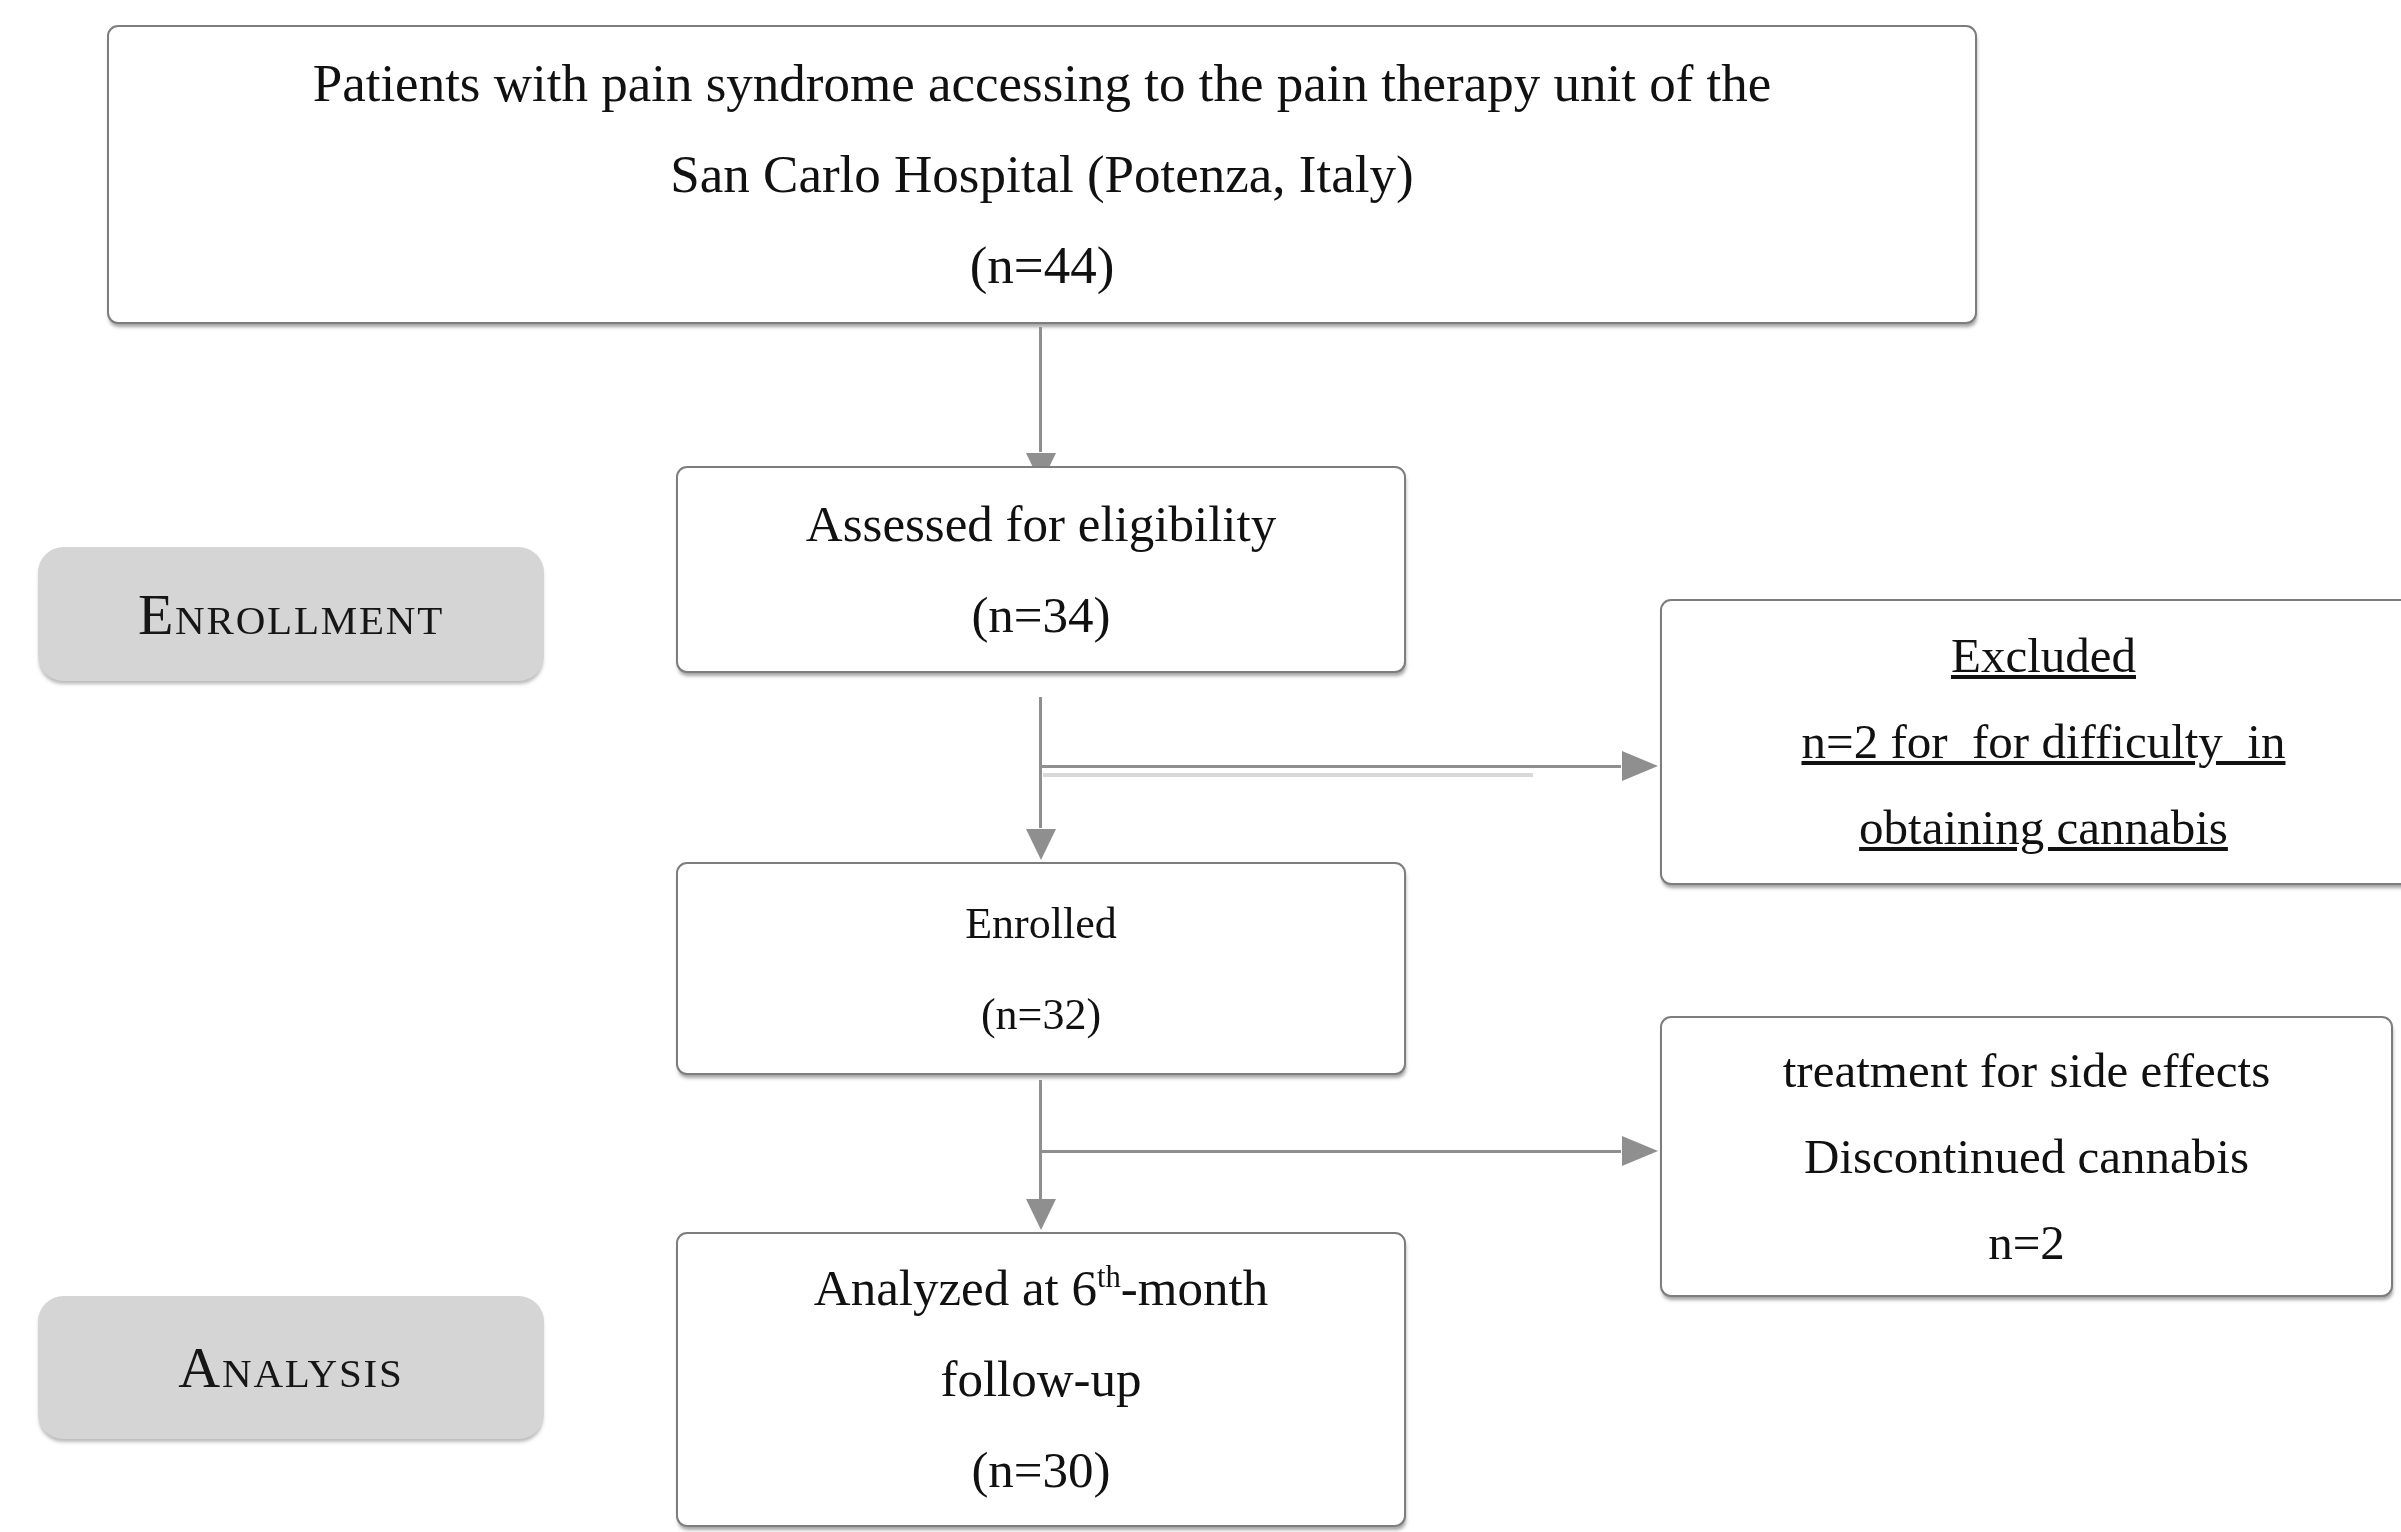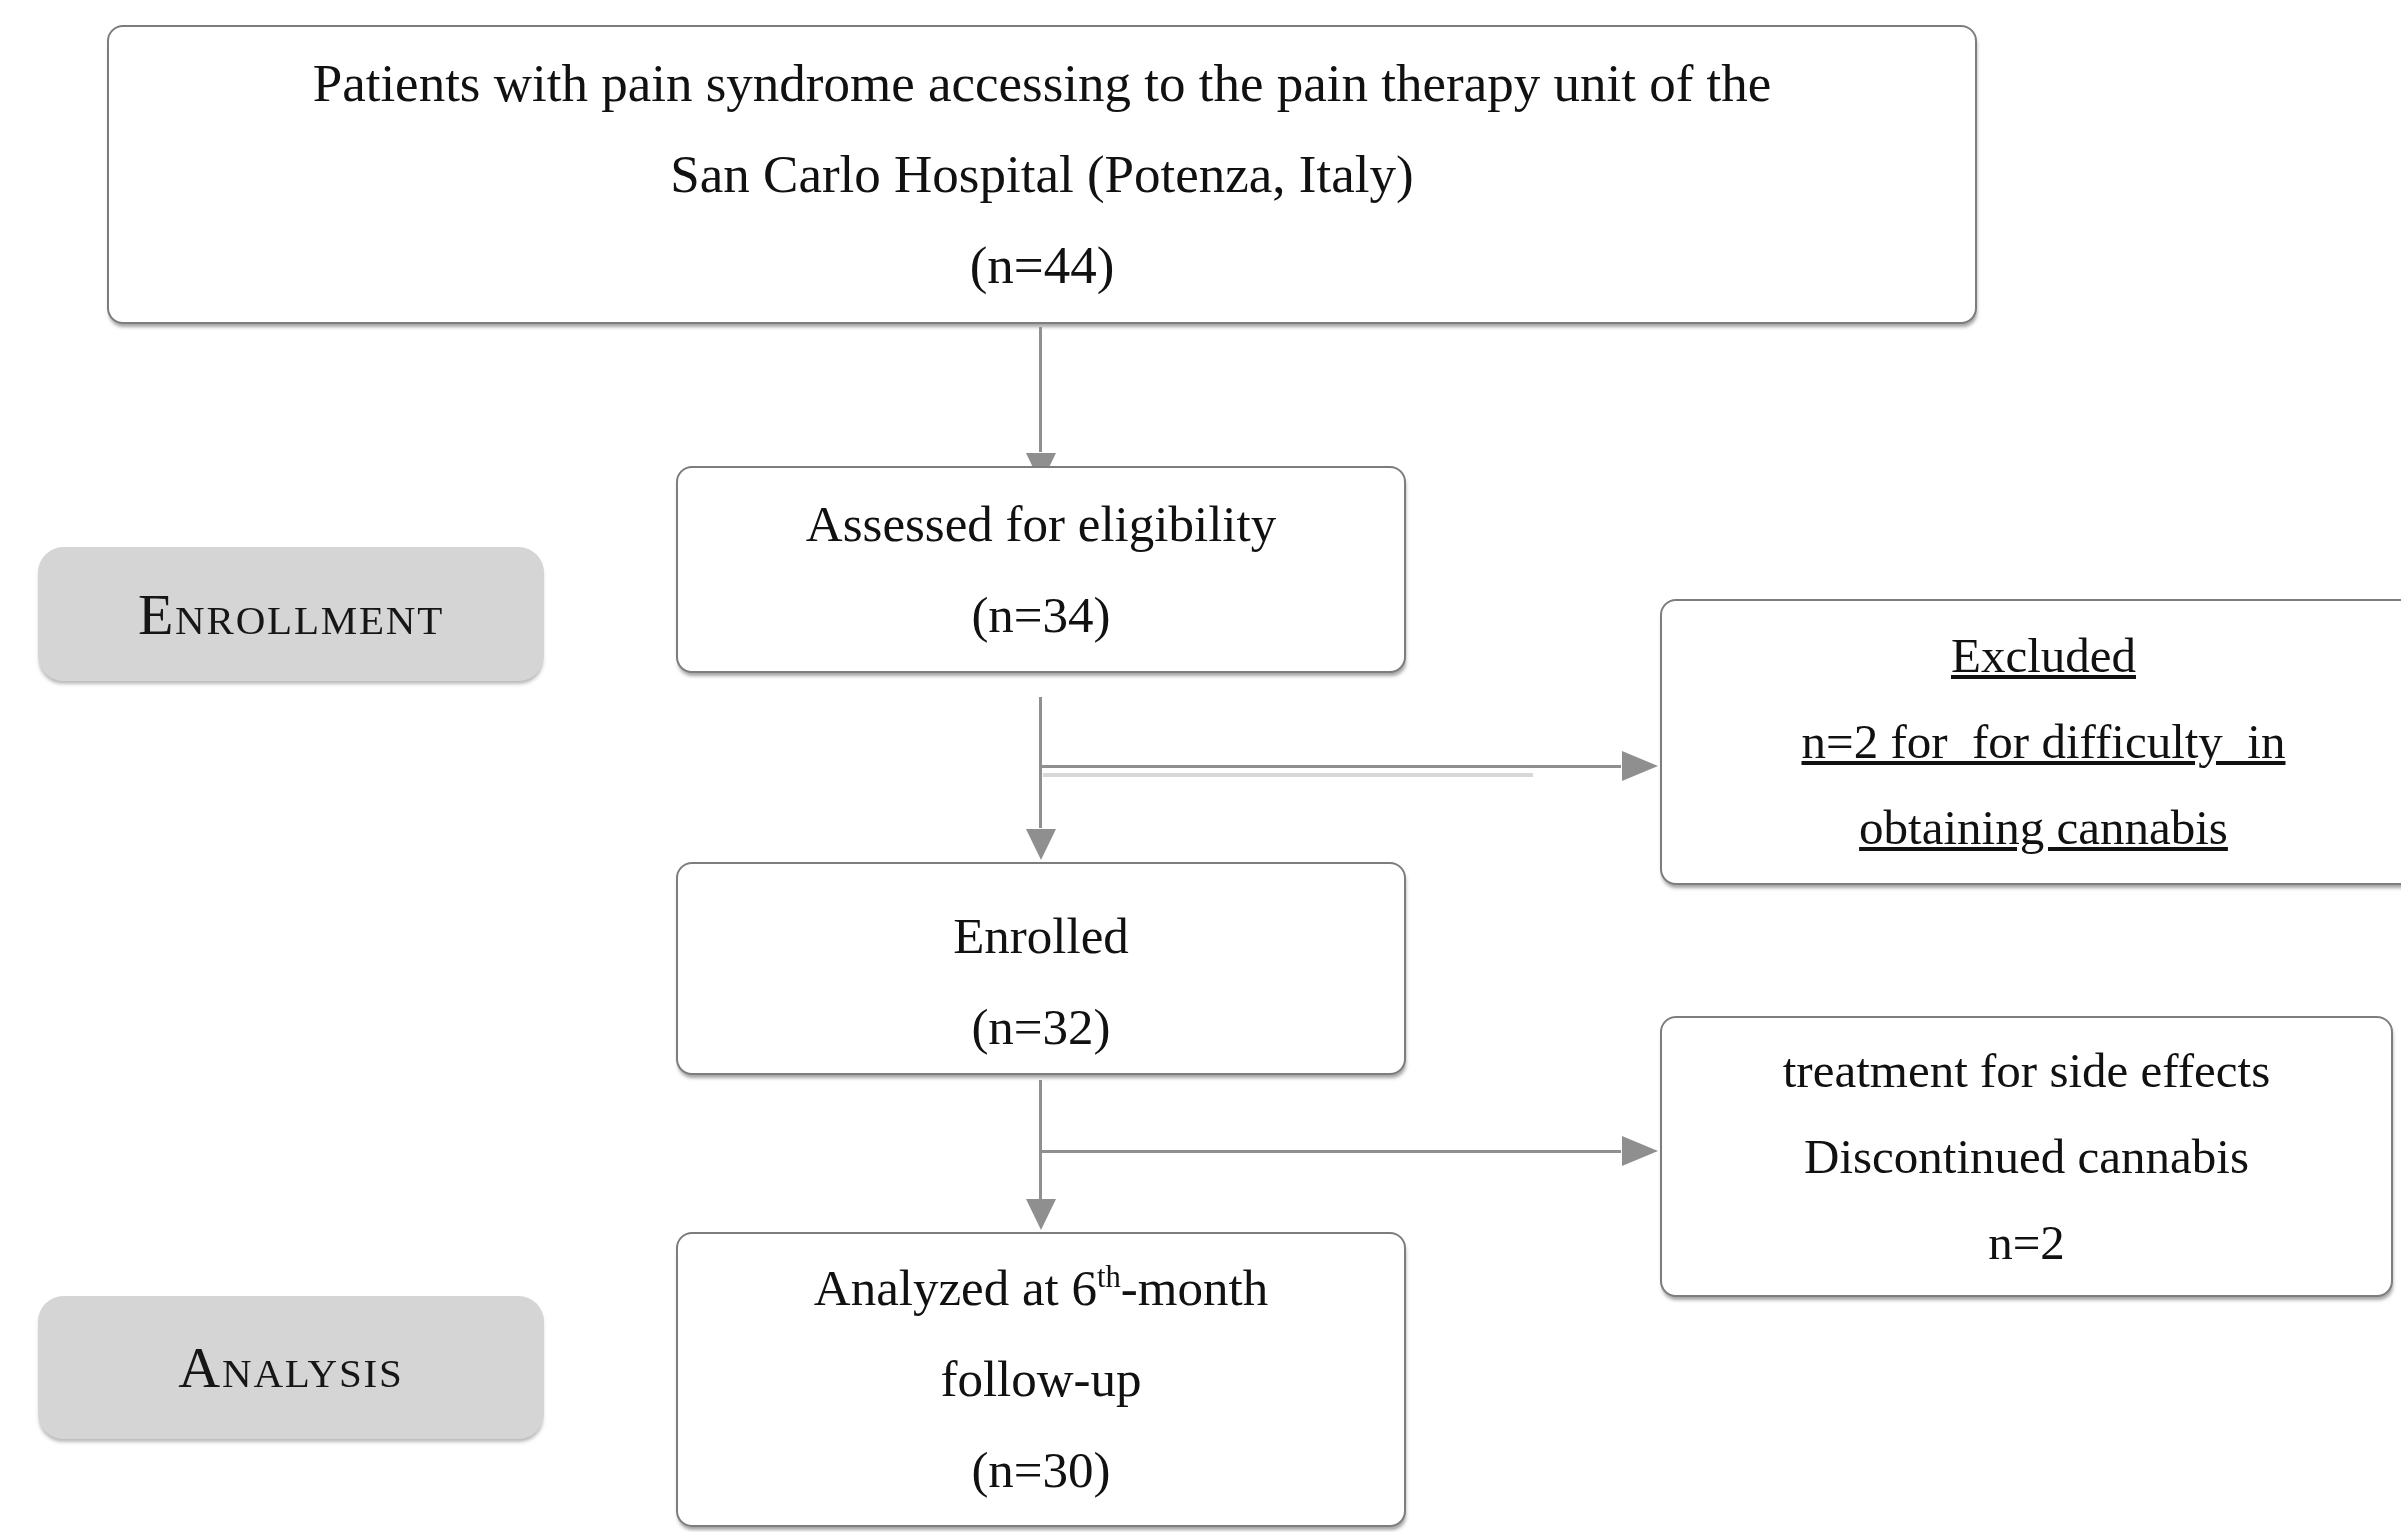--- a/index.html
+++ b/index.html
@@ -15,36 +15,36 @@
     font-family: "Liberation Serif", "DejaVu Serif", serif;
     color: #111111;
     overflow: hidden;
   }
   
   .flow-box {
     position: absolute;
     box-sizing: border-box;
     background: #ffffff;
     border: 2.7px solid #7d7d7d;
-    border-radius: 16px;
+    border-radius: 11px;
     display: flex;
     flex-direction: column;
     justify-content: center;
     align-items: center;
     text-align: center;
     box-shadow: 0.9px 4.5px 3.6px -1.8px rgba(90,90,90,0.55);
   }
   .flow-box .line {
     white-space: pre-wrap;
     width: 100%;
   }
   .box-source      { left: 107px;  top: 25.4px;   width: 1870px; height: 299px; font-size: 53px; line-height: 91px; }
   .box-assessed    { left: 676px;  top: 466px;  width: 730px;  height: 207px; font-size: 51px; line-height: 91px; }
   .box-excluded    { left: 1660px; top: 599px;  width: 767px;  height: 286px; font-size: 49px; line-height: 86px; text-decoration: underline; }
-  .box-enrolled    { left: 676px;  top: 862px;  width: 730px;  height: 213px; font-size: 51px; line-height: 91px; justify-content: flex-end; }
+  .box-enrolled    { left: 676px;  top: 862px;  width: 730px;  height: 213px; font-size: 44px; line-height: 91px; }
   .box-discontinued{ left: 1660px; top: 1016px; width: 733px;  height: 281px; font-size: 49px; line-height: 86px; }
   .box-analyzed    { left: 676px;  top: 1232px; width: 730px;  height: 295px; font-size: 51px; line-height: 91px; }
   .flow-box sup {
     font-size: 0.6em;
     line-height: 0;
     vertical-align: super;
   }
   
   .stage-label {
     position: absolute;

